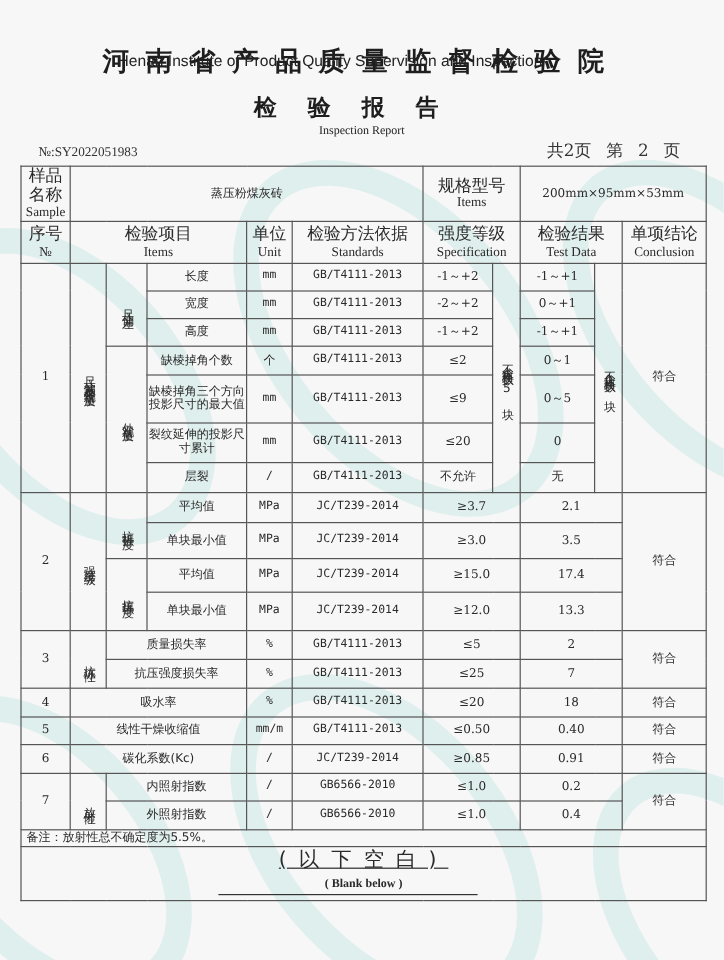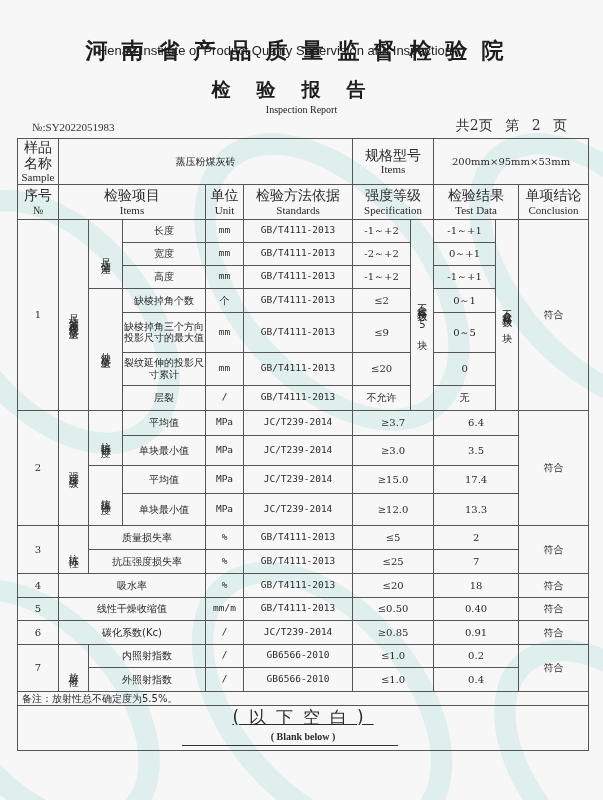--- a/index.html
+++ b/index.html
@@ -219,21 +219,21 @@
     <td rowspan="4">
           <div class="vert">强度等级</div>
         </td>
     <td rowspan="2">
           <div class="vert">抗折强度</div>
         </td>
     <td class="cn">平均值</td>
     <td class="mono">MPa</td>
     <td class="mono">JC/T239-2014</td>
     <td colspan="2" class="num">≥3.7</td>
-    <td colspan="2" class="num">6.4</td>
+    <td colspan="2" class="num">2.1</td>
     <td rowspan="4" class="cn">符合</td>
   </tr>
   <tr style="height:30px">
     <td class="cn">单块最小值</td>
     <td class="mono">MPa</td>
     <td class="mono">JC/T239-2014</td>
     <td colspan="2" class="num">≥3.0</td>
     <td colspan="2" class="num">3.5</td>
   </tr>
   <tr style="height:28px">

